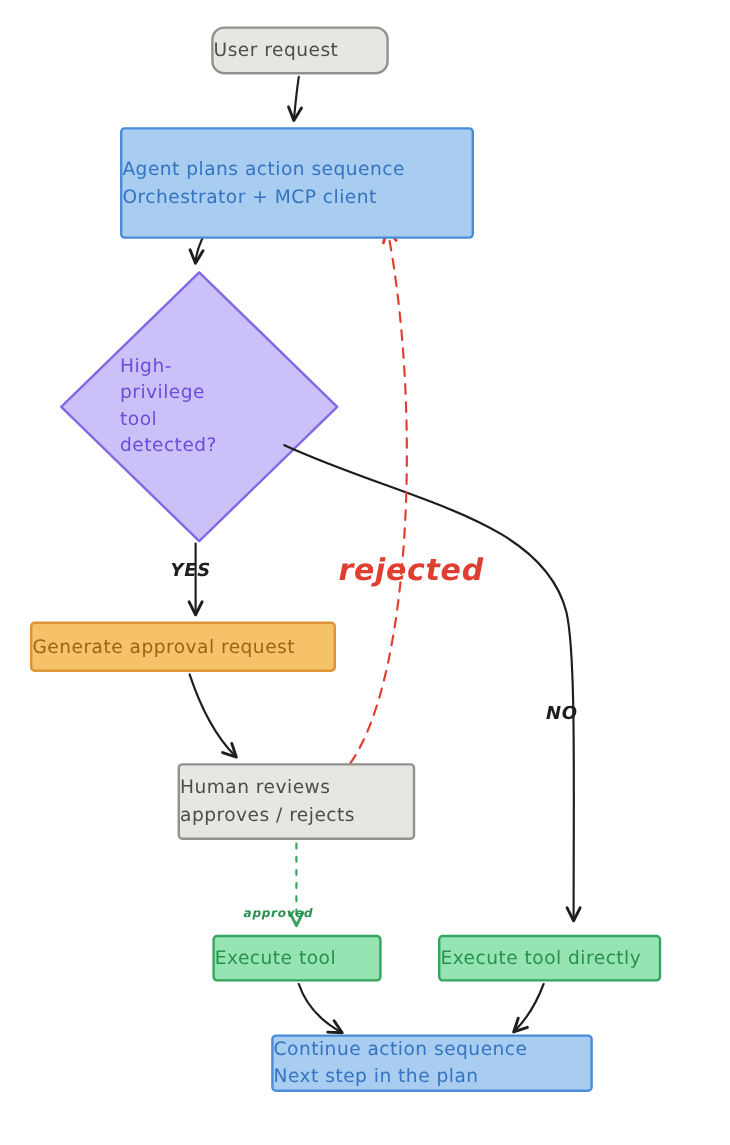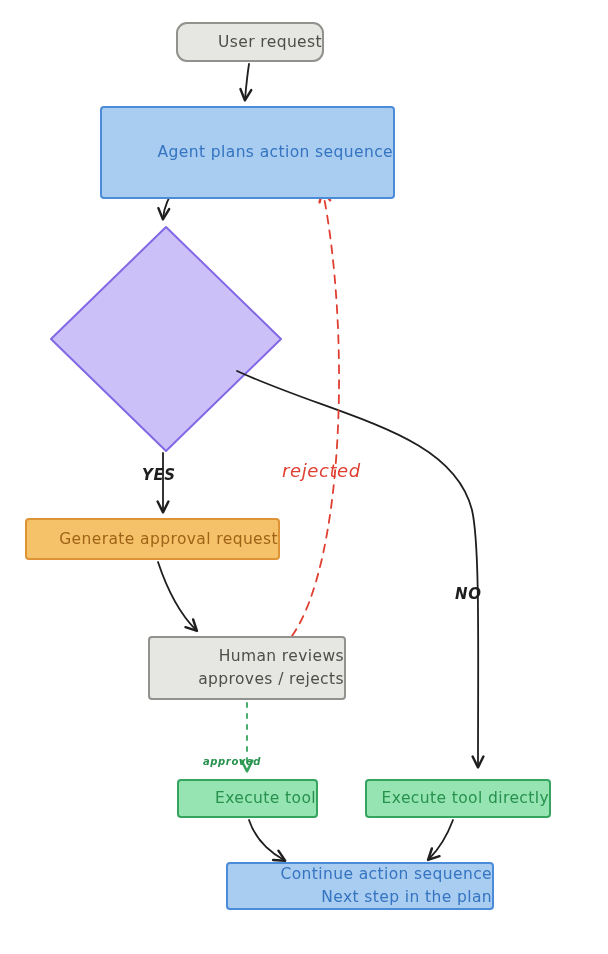--- a/index.html
+++ b/index.html
@@ -14,47 +14,47 @@
   body{font-family:"DejaVu Sans", "Liberation Sans", sans-serif;}
   .canvas{position:relative;width:608px;height:954px;background:#ffffff;overflow:hidden;}
   svg.edges{position:absolute;left:0;top:0;width:608px;height:954px;}
 
   .edge{fill:none;stroke:var(--black);stroke-width:1.8;stroke-linecap:round;}
   .edge.red{stroke:var(--red);stroke-dasharray:8 7;}
   .edge.green{stroke:var(--green-stroke);stroke-dasharray:4 7;}
   .diamond-shape{fill:var(--purple-fill);stroke:var(--purple-stroke);stroke-width:2;stroke-linejoin:round;}
 
   .node{position:absolute;box-sizing:border-box;border:2px solid;border-radius:4px;
-        display:flex;flex-direction:column;justify-content:center;align-items:flex-end;
+        display:flex;flex-direction:column;justify-content:center;align-items:flex-start;
         text-align:center;font-size:15.5px;letter-spacing:.4px;line-height:23px;}
   .node .ln{white-space:nowrap;}
 
   .n-user{left:176px;top:22px;width:148px;height:40px;border-radius:11px;
           background:var(--gray-fill);border-color:var(--gray-stroke);color:var(--gray-text);}
   .n-agent{left:100px;top:106px;width:295px;height:93px;
           background:var(--blue-fill);border-color:var(--blue-stroke);color:var(--blue-text);}
   .n-decision-text{left:100px;top:290px;width:140px;height:96px;border:none;
           background:transparent;color:var(--purple-text);line-height:22px;}
   .n-approval{left:25px;top:518px;width:255px;height:42px;
           background:var(--orange-fill);border-color:var(--orange-stroke);color:var(--orange-text);}
   .n-review{left:148px;top:636px;width:198px;height:64px;
-          background:var(--gray-fill);border-color:var(--gray-stroke);color:var(--gray-text);padding-left:44px;}
+          background:var(--gray-fill);border-color:var(--gray-stroke);color:var(--gray-text);}
   .n-exec{left:177px;top:779px;width:141px;height:39px;
           background:var(--green-fill);border-color:var(--green-stroke);color:var(--green-text);}
   .n-exec-direct{left:365px;top:779px;width:186px;height:39px;
           background:var(--green-fill);border-color:var(--green-stroke);color:var(--green-text);}
   .n-continue{left:226px;top:862px;width:268px;height:48px;
           background:var(--blue-fill);border-color:var(--blue-stroke);color:var(--blue-text);}
 
   .edge-label{position:absolute;font-style:italic;font-weight:600;letter-spacing:.6px;
           color:var(--black);font-size:15px;white-space:nowrap;}
   .lbl-yes{left:142px;top:466px;text-align:center;}
   .lbl-no{left:455px;top:585px;}
   .lbl-approved{left:203px;top:756px;color:var(--green-text);font-size:10px;}
-  .lbl-rejected{left:282px;top:460px;color:var(--red);font-size:18px;font-weight:400;}
+  .lbl-rejected{left:282px;top:460px;color:var(--red);font-size:25px;font-weight:700;}
 </style>
 </head>
 <body>
 
 <div class="canvas">
 
   <svg class="edges" viewBox="0 0 608 954" xmlns="http://www.w3.org/2000/svg">
     <defs>
       <marker id="arr-black" viewBox="0 0 12 12" refX="9" refY="6" markerWidth="9" markerHeight="9" orient="auto-start-reverse">
         <path d="M2,2 L10,6 L2,10" fill="none" stroke="#1e1e1e" stroke-width="1.8" stroke-linecap="round" stroke-linejoin="round"></path>
@@ -87,22 +87,29 @@
 
     <path class="edge" d="M 453 820 C 447 836, 439 849, 429 859" marker-end="url(#arr-black)"></path>
   </svg>
 
   <div class="node n-user">
     <span class="ln">User request</span>
   </div>
 
   <div class="node n-agent">
     <span class="ln">Agent plans action sequence</span>
+    <span class="ln">Orchestrator + MCP client</span>
   </div>
 
+  <div class="node n-decision-text">
+    <span class="ln">High-</span>
+    <span class="ln">privilege</span>
+    <span class="ln">tool</span>
+    <span class="ln">detected?</span>
+  </div>
 
   <div class="node n-approval">
     <span class="ln">Generate approval request</span>
   </div>
 
   <div class="node n-review">
     <span class="ln">Human reviews</span>
     <span class="ln">approves / rejects</span>
   </div>
 

